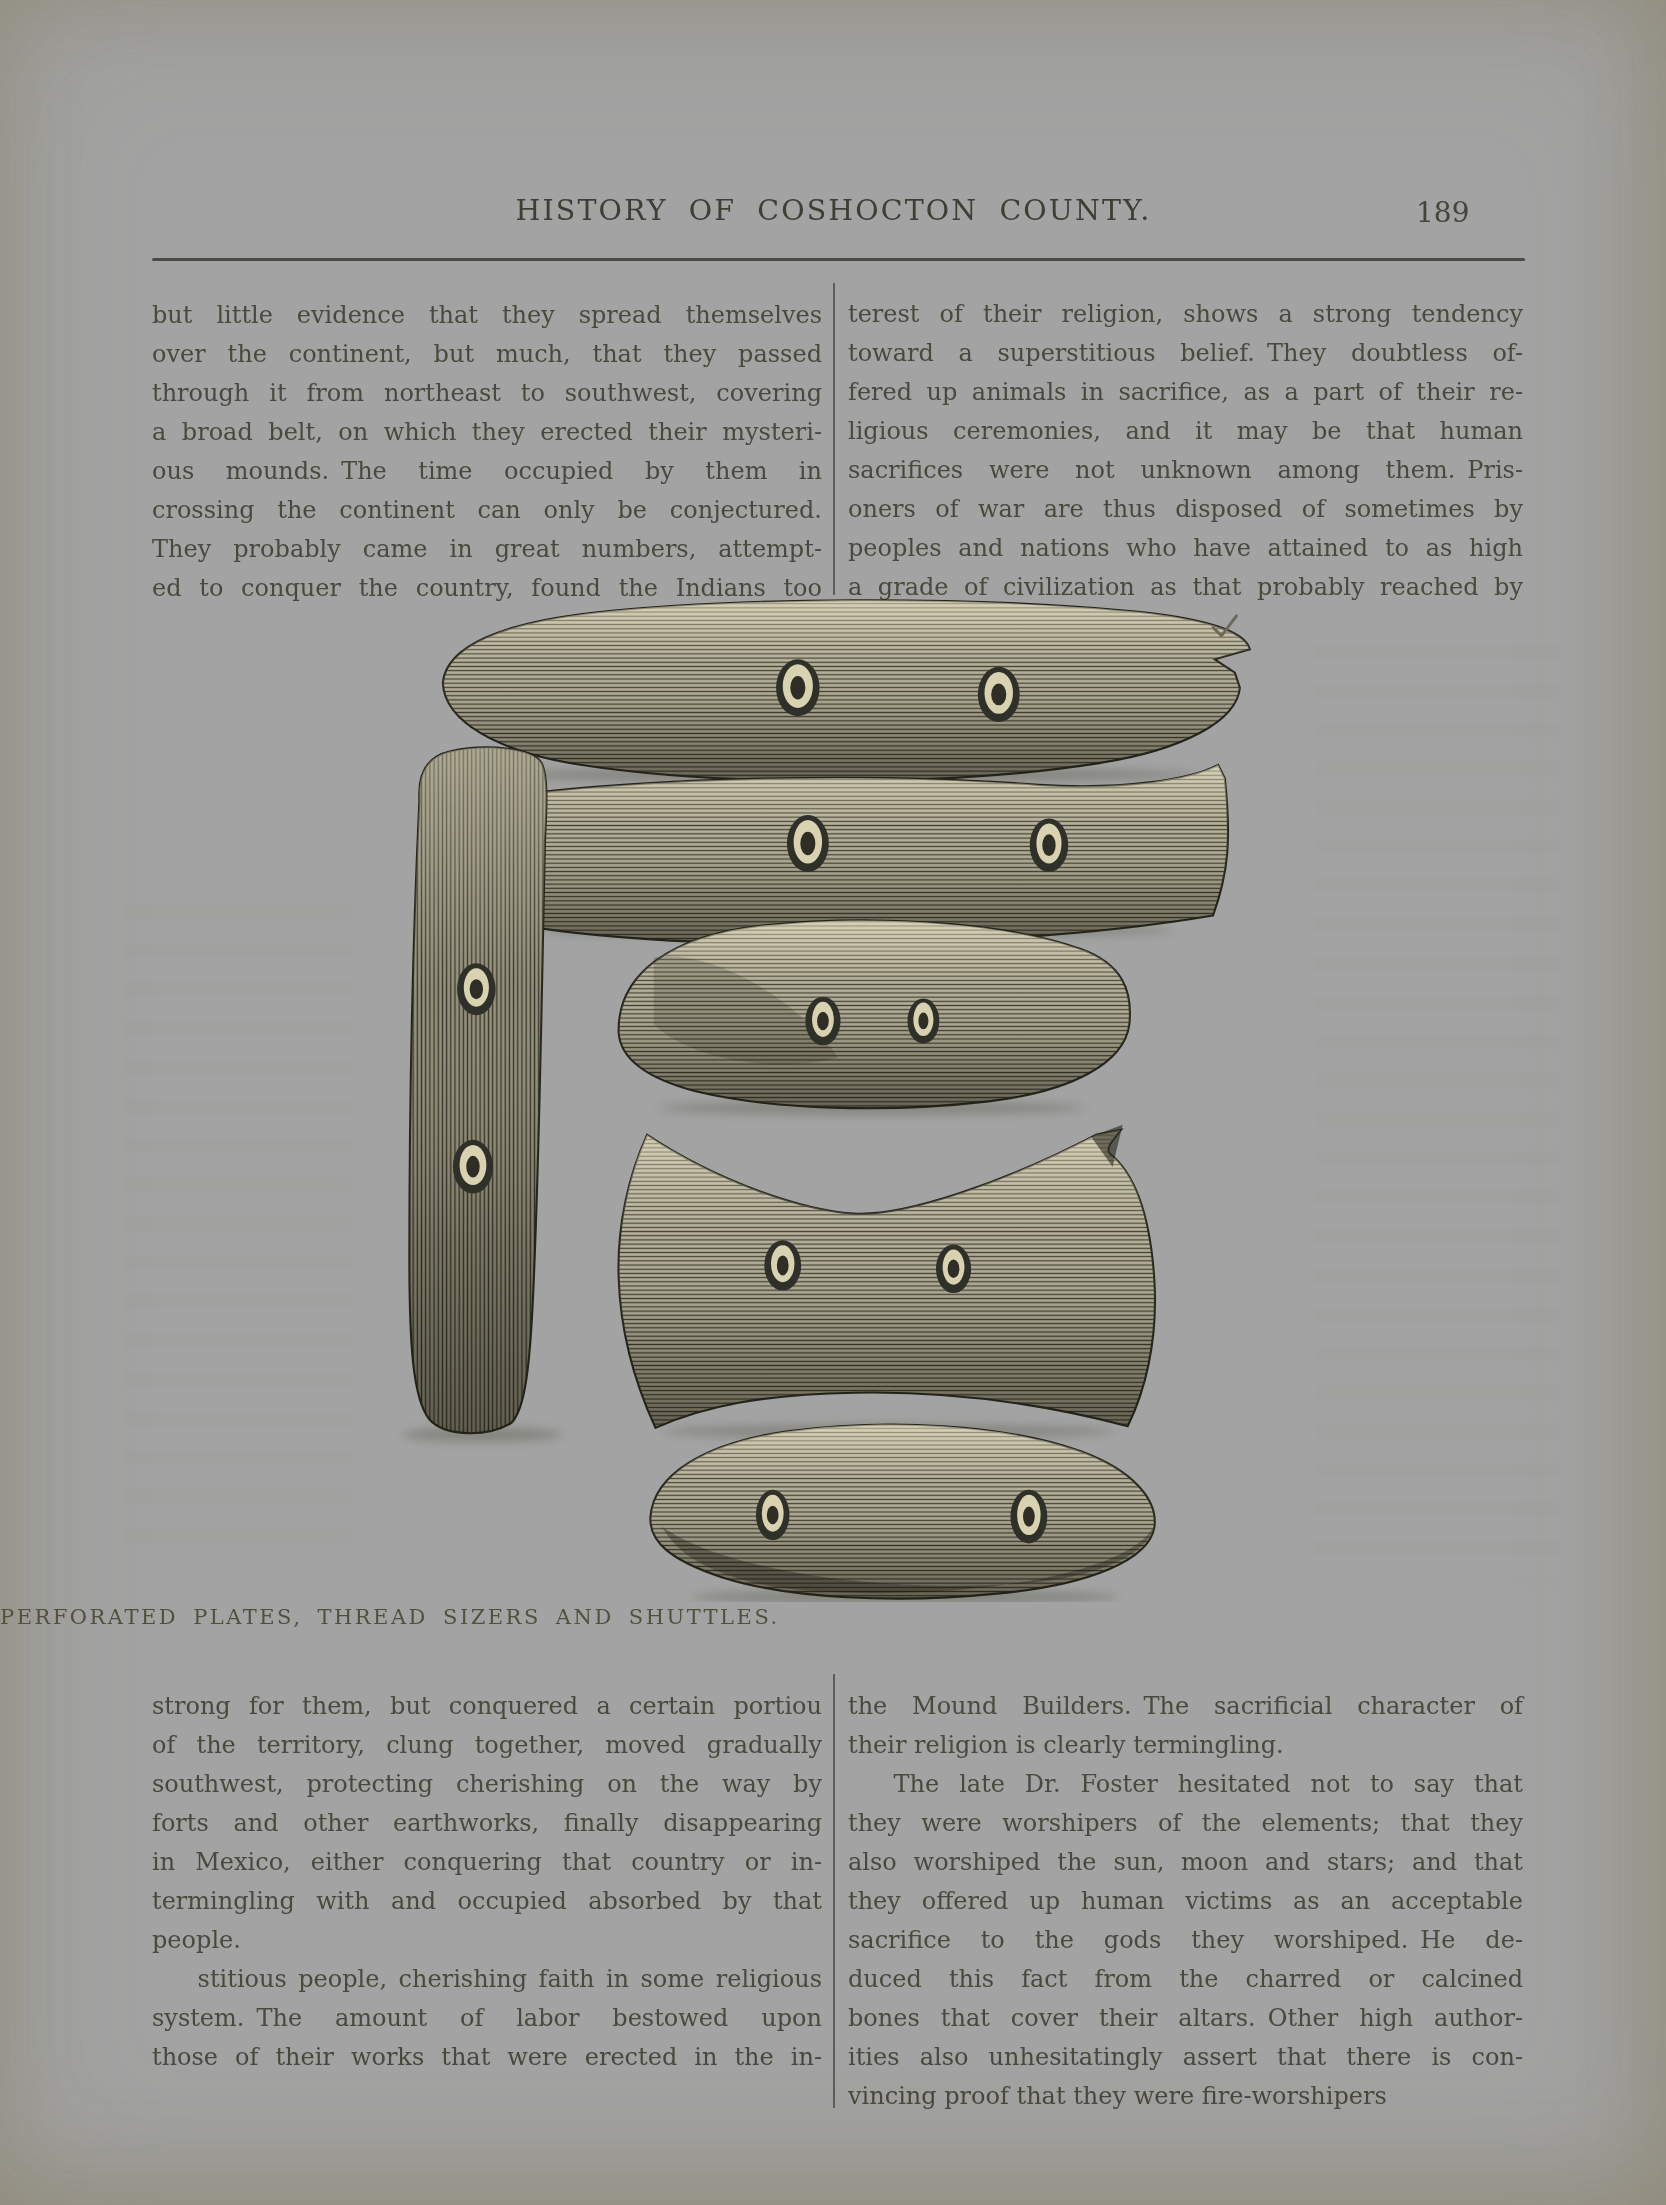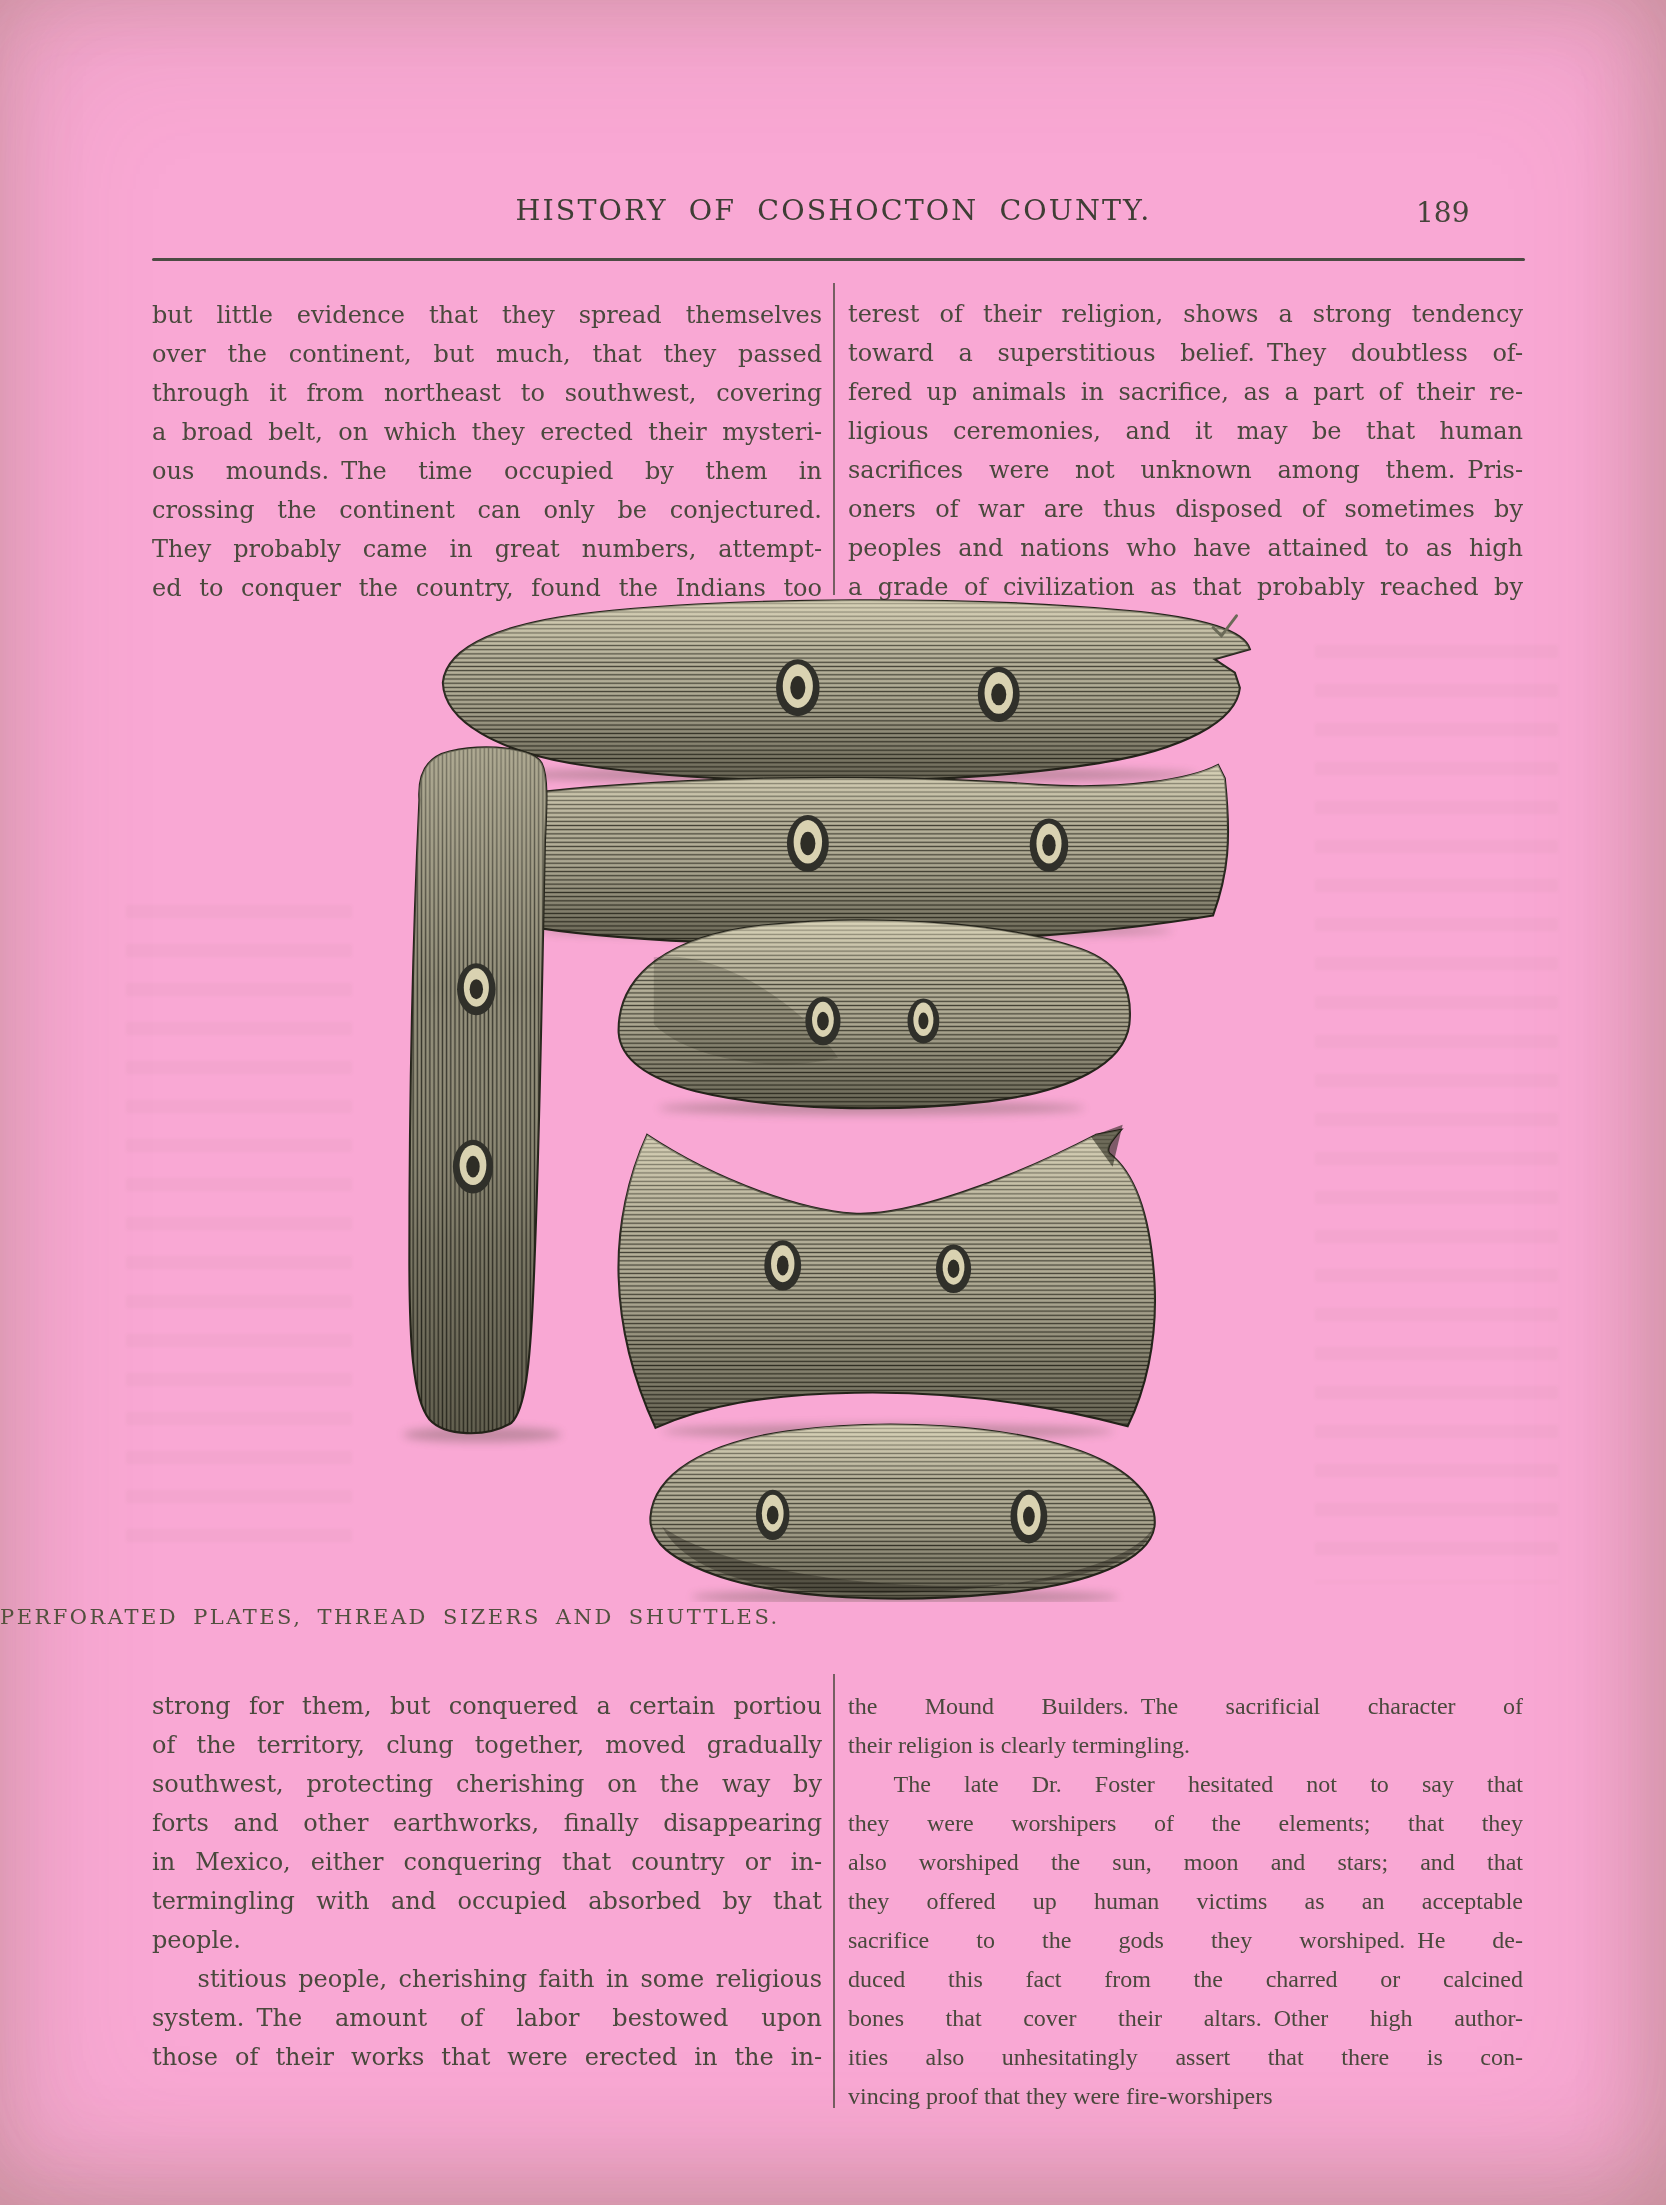--- a/index.html
+++ b/index.html
@@ -1,18 +1,18 @@
 <!DOCTYPE html>
 <html style="font-size:13.4px"><head>
 <meta charset="utf-8">
 <style>
   html,body{margin:0;padding:0;background:#e7e0c0;}
   .page{
     position:relative;width:1667px;height:2205px;overflow:hidden;
-    background:#f9a8d4;
+    background:#a3a3a3;
     font-family:"DejaVu Serif","Liberation Serif",serif;
   }
   .page::after{
     content:"";position:absolute;inset:0;pointer-events:none;
     box-shadow:inset 0 0 159px rgba(116,104,58,.20), inset -25px 0 75px rgba(116,104,58,.12), inset 0 -34px 92px rgba(110,100,60,.14);
   }
   .hdr-title{
     position:absolute;top:194px;left:0;width:100%;text-align:center;
     font-size:28.5px;letter-spacing:2.1px;word-spacing:10px;color:#3f3e35;
   }
@@ -24,21 +24,21 @@
     background:#4c4b43;border-radius:1.7px;
   }
   .col{
     position:absolute;width:670px;font-size:24px;line-height:39px;
     color:#4a493d;
     margin-top:16px;
   }
   .col-tl{left:152px;top:280px;}
   .col-tr{left:848px;top:279px;width:675px;}
   .col-bl{left:152px;top:1671px;}
-  .col-br{left:848px;top:1671px;width:675px;font-family:Liberation Serif, serif;}
+  .col-br{left:848px;top:1671px;width:675px;}
   .line{text-align:justify;text-align-last:justify;white-space:normal;}
   .line.end{text-align-last:left;}
   .para-indent .line:first-child{text-indent:1.9em;}
   .divider{
     position:absolute;left:833px;width:1.7px;background:rgba(72,71,60,.75);
   }
   .div-top{top:283px;height:312px;}
   .div-bot{top:1674px;height:434px;}
   .caption{
     position:absolute;top:1605px;left:0;width:100%;text-align:left;

